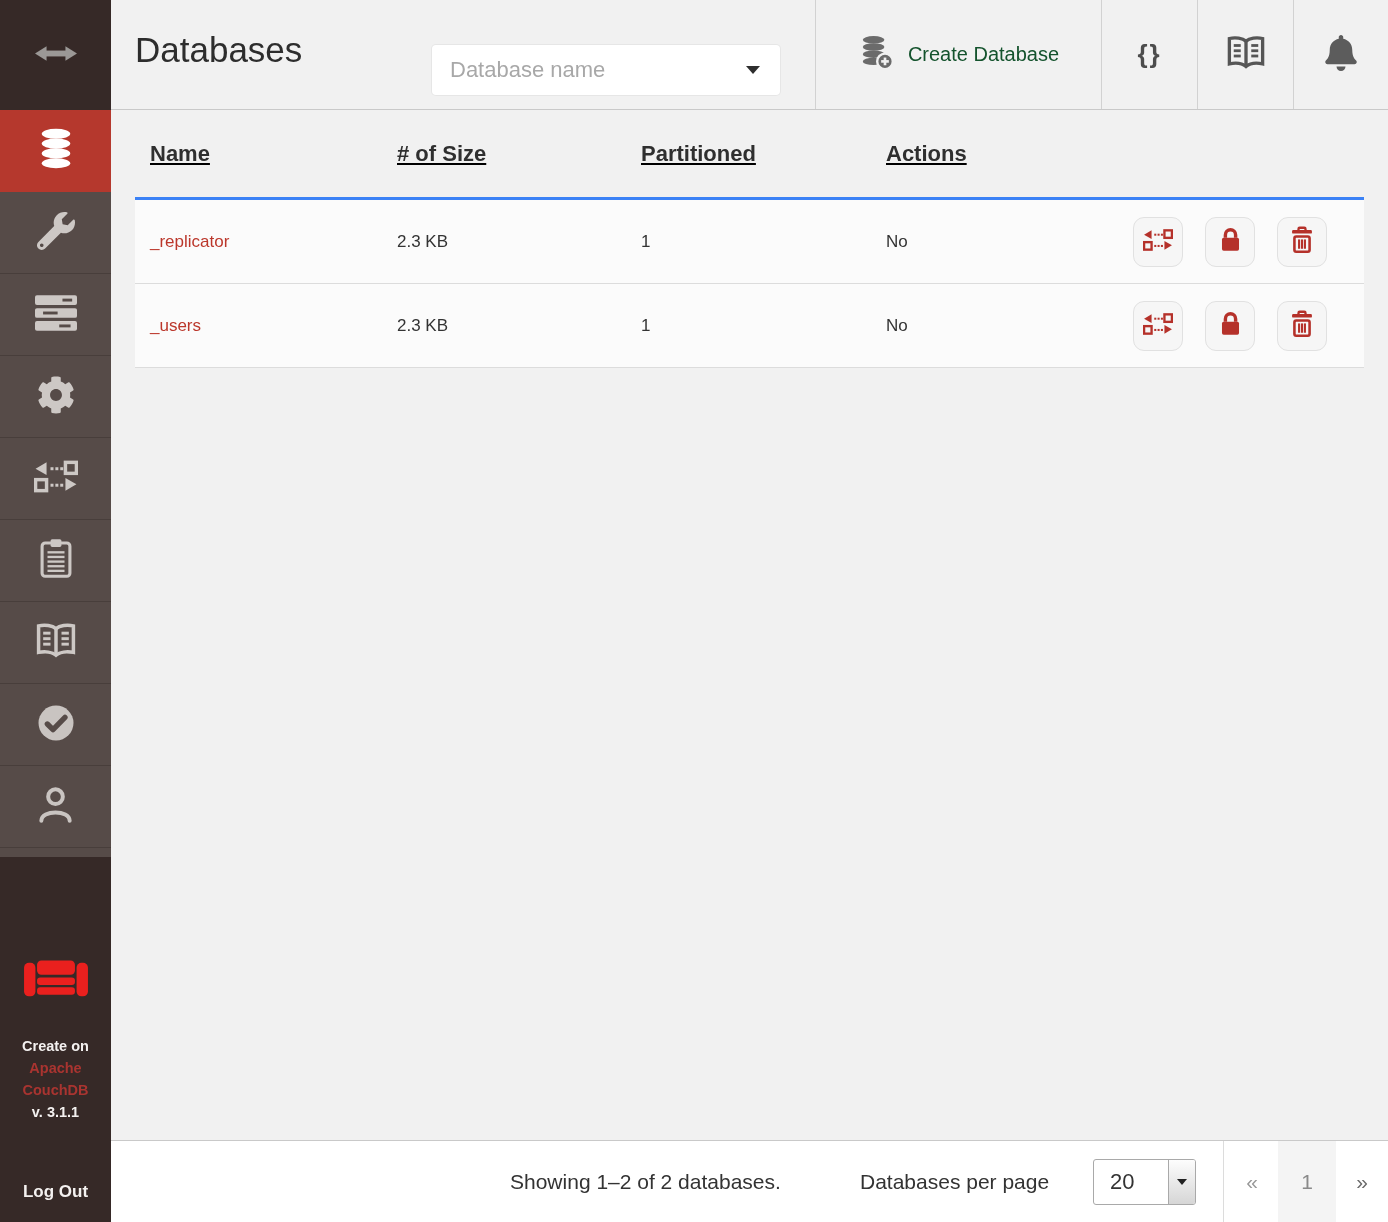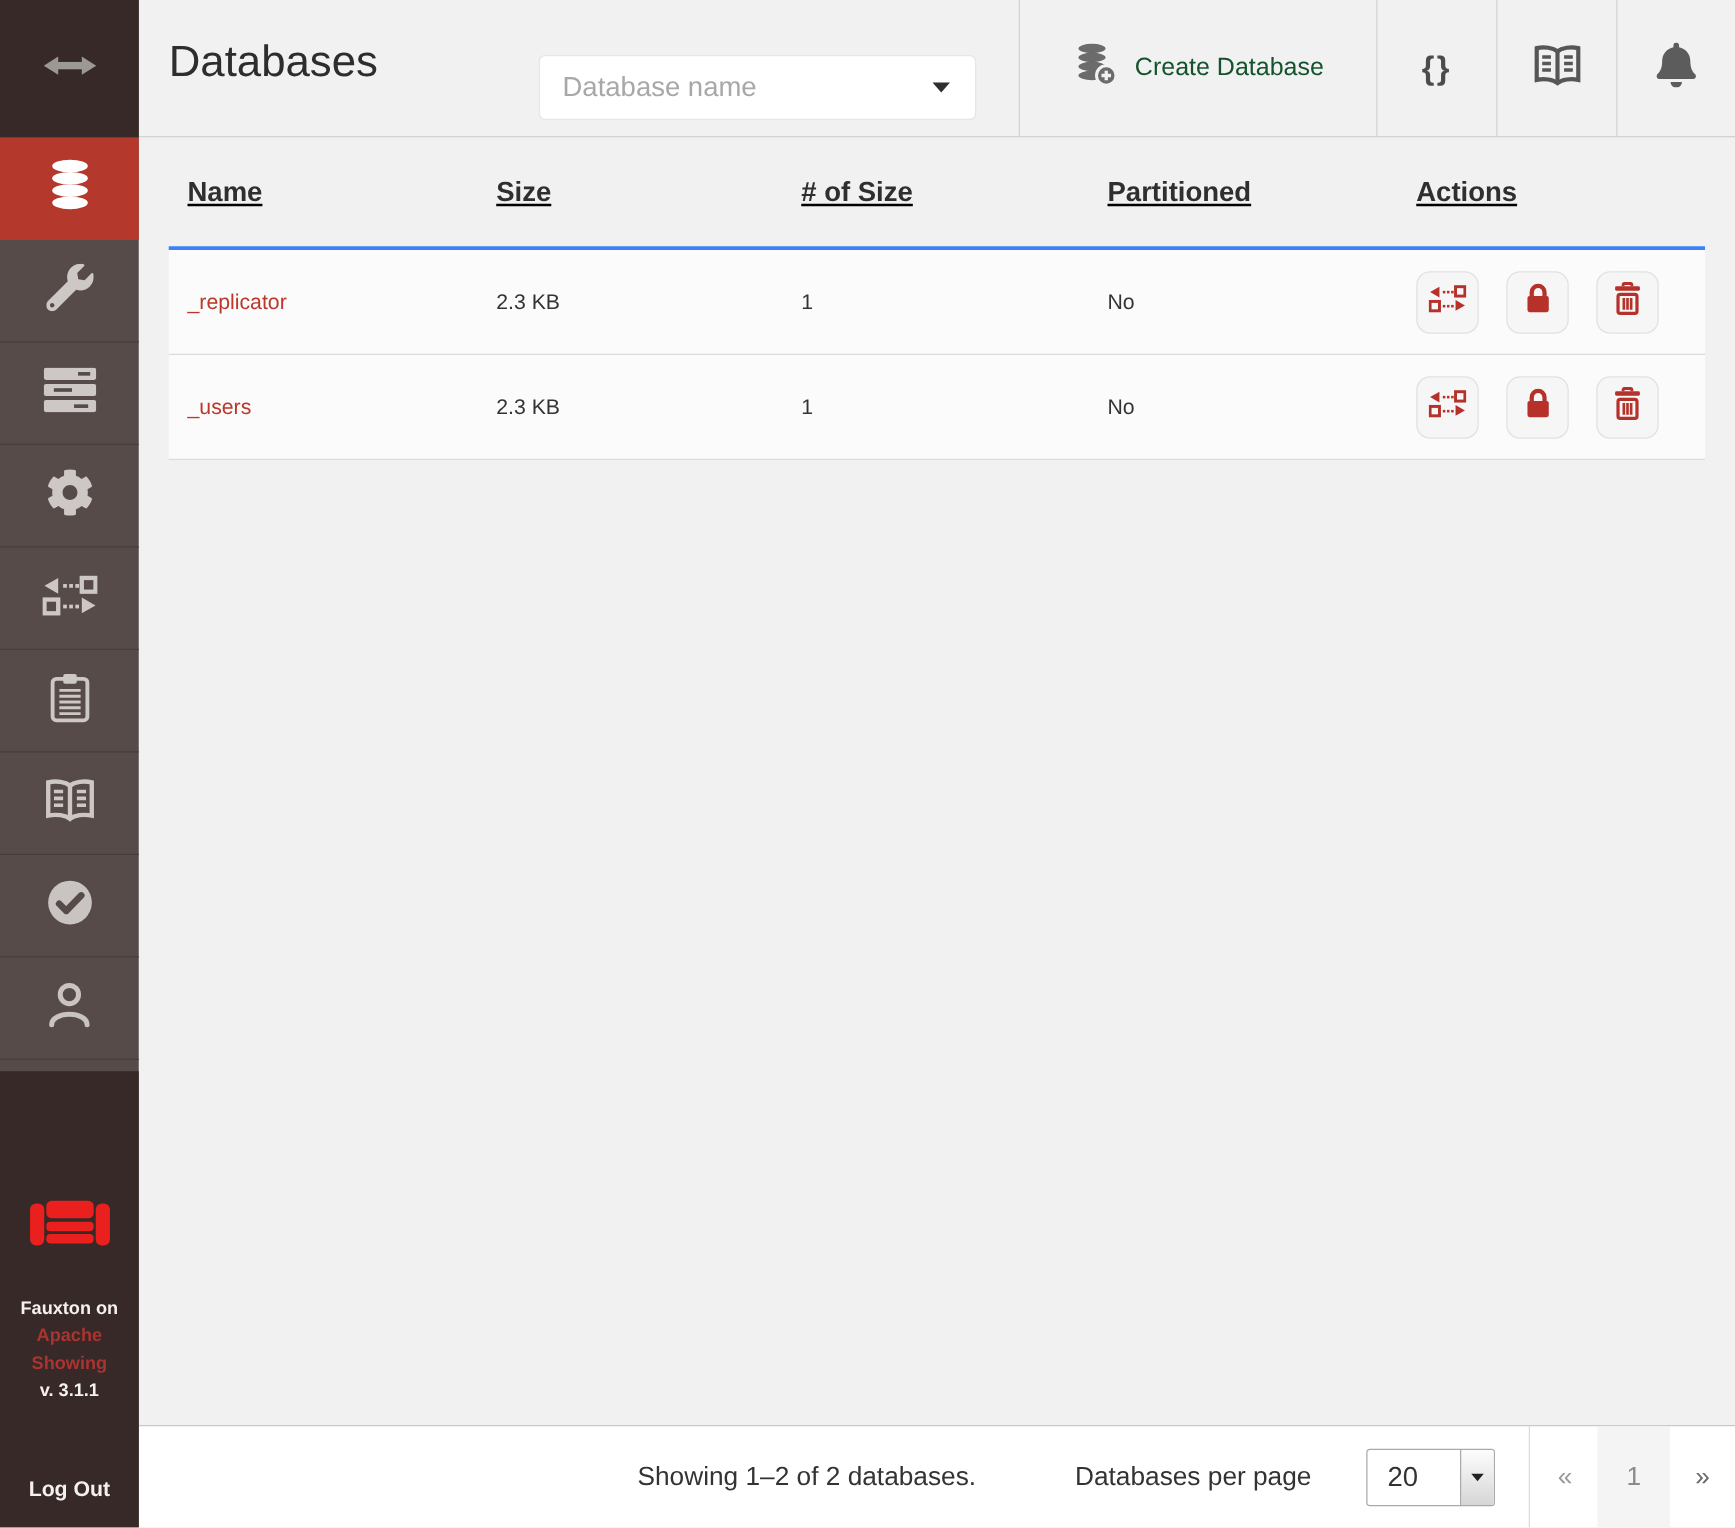--- a/index.html
+++ b/index.html
@@ -185,23 +185,23 @@
     <span class="sb-logo">
       <svg width="68" height="52" viewBox="0 0 62 48" fill="#ea201e">
         <rect x="1.5" y="9" width="10.5" height="31" rx="4.5"></rect>
         <rect x="50" y="9" width="10.5" height="31" rx="4.5"></rect>
         <rect x="13.5" y="7" width="35" height="13" rx="4"></rect>
         <rect x="13.5" y="22.5" width="35" height="7" rx="3"></rect>
         <rect x="13.5" y="31.5" width="35" height="7" rx="3"></rect>
       </svg>
     </span>
     <div class="sb-caption">
-      <div>Fauxton on</div>
+      <div>Create on</div>
       <div class="red">Apache</div>
-      <div class="red">Showing</div>
+      <div class="red">CouchDB</div>
       <div>v. 3.1.1</div>
     </div>
     <div class="sb-logout">Log Out</div>
   </div>
 </div>
 
 <div class="header">
   <div class="title">Databases</div>
 
   <div class="db-select">
@@ -253,21 +253,20 @@
         </svg>
       </span>
     </div>
   </div>
 </div>
 
 <div class="content">
   <div class="table">
     <div class="thead">
       <div class="th">Name</div>
-      <div class="th">Size</div>
       <div class="th"># of Size</div>
       <div class="th">Partitioned</div>
       <div class="th">Actions</div>
     </div>
 
     <div class="trow">
       <div class="td">
           <span class="db-link">_replicator</span>
         </div>
       <div class="td">2.3 KB</div>

